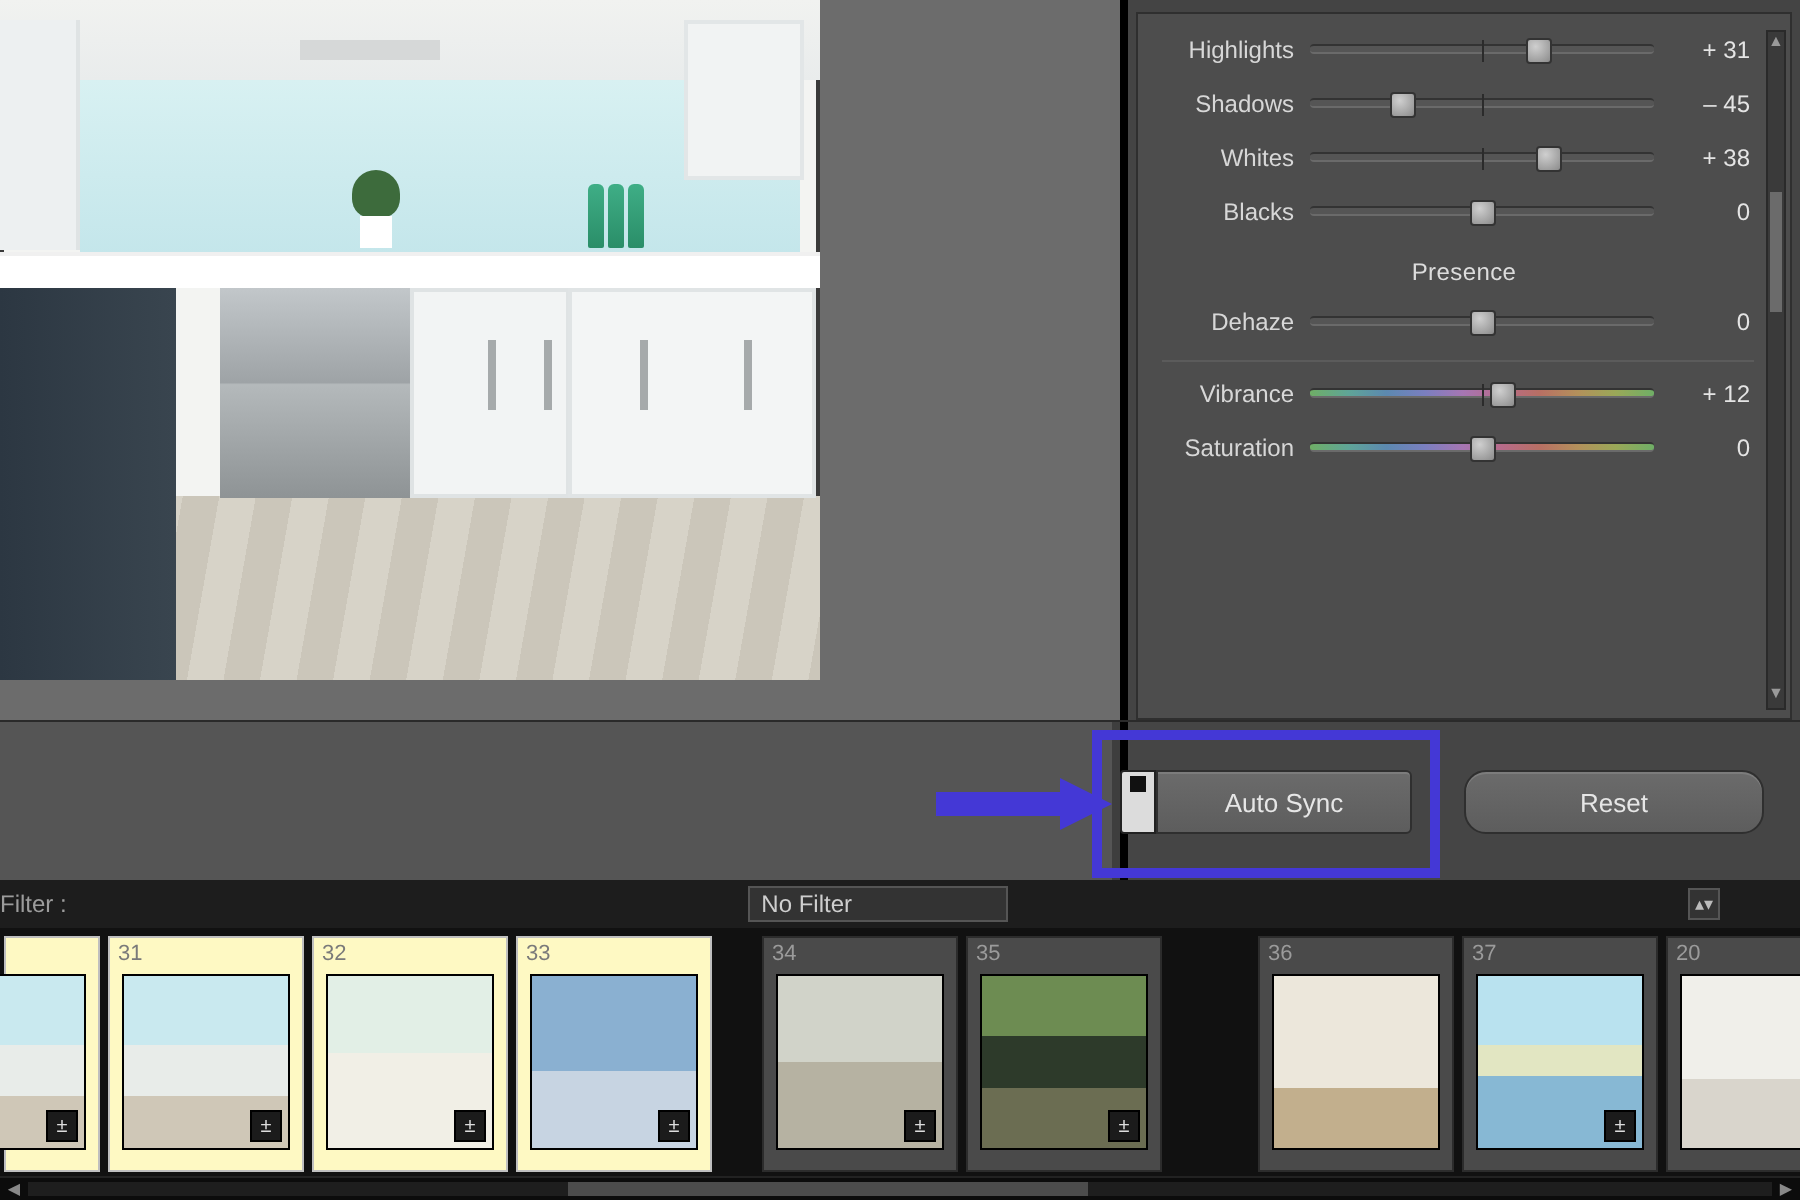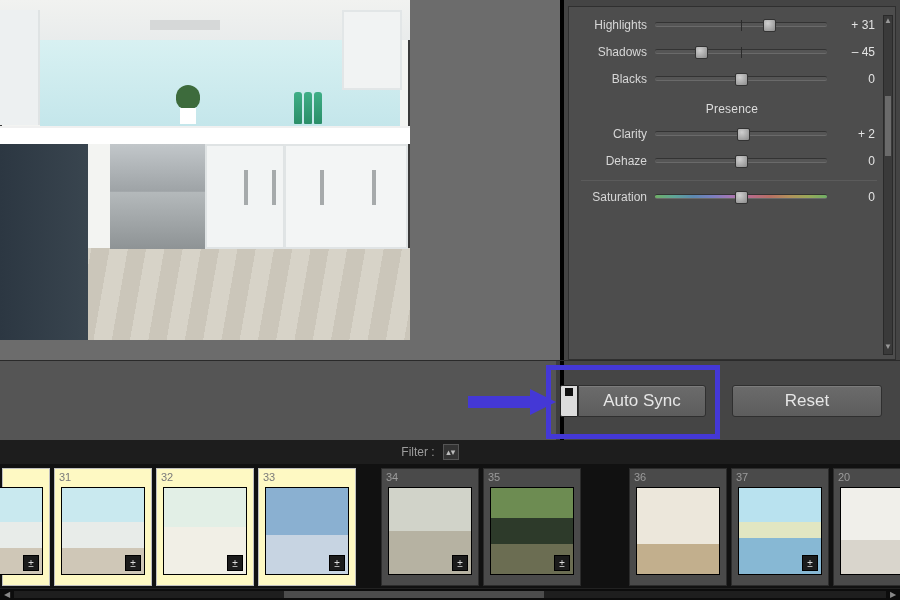--- a/index.html
+++ b/index.html
@@ -111,33 +111,33 @@
     grid-column: 1 / span 2; grid-row: 2;
     background:#3e3e3e; position:relative;
     border-top:1px solid #2a2a2a;
   }
   .left-bar { position:absolute; left:0; top:0; width:556px; height:100%; background:#555; }
   .right-bar{ position:absolute; right:0; top:0; width:340px; height:100%; background:#454545; border-left:4px solid #000;}
   .btn {
     position:absolute; height:32px;
     background:linear-gradient(#6b6b6b,#5d5d5d);
     border:1px solid #2f2f2f; border-radius:3px;
-    color:#e6e6e6; font-size:17px;
+    color:#e6e6e6; font-size:13px;
     display:flex; align-items:center; justify-content:center;
     box-shadow: inset 0 1px 0 #7c7c7c;
   }
   .sync-switch {
     position:absolute; height:32px; width:18px;
     background:#dcdcdc; border:1px solid #222; border-radius:2px 0 0 2px;
     display:flex; align-items:flex-start; justify-content:center; padding-top:2px;
   }
   .sync-switch .sq{ width:8px; height:8px; background:#111; }
   .auto-sync-btn { left:578px; top:24px; width:128px; border-radius:0 3px 3px 0;}
   .sync-switch   { left:560px; top:24px; }
-  .reset-btn     { left:732px; top:24px; width:150px; }
+  .reset-btn     { left:732px; top:24px; width:150px;border-radius:11px; }
 
   .arrow-annot {
     position:absolute; left:468px; top:28px; width:88px; height:24px;
   }
   .arrow-annot .shaft{position:absolute; left:0; top:7px; width:62px; height:12px; background:#4438d6;}
   .arrow-annot .head{
     position:absolute; right:0; top:0; width:0;height:0;
     border-top:13px solid transparent; border-bottom:13px solid transparent;
     border-left:26px solid #4438d6;
   }
@@ -146,21 +146,21 @@
     border:5px solid #4438d6;
   }
 
   
   .strip-area{
     grid-column:1 / span 2; grid-row:3;
     background:#111; position:relative;
   }
   .filter-bar{
     position:absolute; left:0; right:0; top:0; height:24px;
-    background:#1d1d1d; display:flex; align-items:center; justify-content:center;
+    background:#1d1d1d; display:flex; align-items:center; justify-content:space-between;
     padding-right:40px; gap:8px;
     color:#c7c7c7; font-size:12px;
   }
   .filter-label{ color:#9c9c9c; }
   .filter-select{
     min-width:130px; height:18px; background:#333; border:1px solid #555;
     color:#cecece; font-size:12px; padding:0 6px; display:flex; align-items:center;
   }
   .filter-caret{
     width:16px; height:16px; border:1px solid #555; background:#333;
@@ -255,46 +255,53 @@
           <div class="slider-val">+ 31</div>
         </div>
         <div class="slider-row">
           <div class="slider-label">Shadows</div>
           <div class="slider-track">
               <div class="slider-knob" style="left:27%"></div>
             </div>
           <div class="slider-val">– 45</div>
         </div>
         <div class="slider-row">
+          <div class="slider-label">Whites</div>
+          <div class="slider-track">
+              <div class="slider-knob" style="left:69%"></div>
+            </div>
+          <div class="slider-val">+ 38</div>
+        </div>
+        <div class="slider-row">
           <div class="slider-label">Blacks</div>
           <div class="slider-track">
               <div class="slider-knob" style="left:50%"></div>
             </div>
           <div class="slider-val">0</div>
         </div>
 
         <div class="group-title">Presence</div>
 
         <div class="slider-row">
-          <div class="slider-label">Clarity</div>
-          <div class="slider-track">
-              <div class="slider-knob" style="left:51%"></div>
-            </div>
-          <div class="slider-val">+ 2</div>
-        </div>
-        <div class="slider-row">
           <div class="slider-label">Dehaze</div>
           <div class="slider-track">
               <div class="slider-knob" style="left:50%"></div>
             </div>
           <div class="slider-val">0</div>
         </div>
 
         <div class="sep"></div>
 
+        <div class="slider-row">
+          <div class="slider-label">Vibrance</div>
+          <div class="slider-track hue">
+              <div class="slider-knob" style="left:56%"></div>
+            </div>
+          <div class="slider-val">+ 12</div>
+        </div>
         <div class="slider-row">
           <div class="slider-label">Saturation</div>
           <div class="slider-track hue">
               <div class="slider-knob" style="left:50%"></div>
             </div>
           <div class="slider-val">0</div>
         </div>
 
         <div class="scrollbar">
           <div class="sb-arrow top">▲</div>
@@ -318,20 +325,21 @@
     <div class="highlight-box"></div>
     <div class="arrow-annot">
       <div class="shaft"></div>
         <div class="head"></div>
     </div>
   </div>
 
   <div class="strip-area">
     <div class="filter-bar">
       <span class="filter-label">Filter :</span>
+      <div class="filter-select">No Filter</div>
       <div class="filter-caret">▴▾</div>
     </div>
 
     <div class="filmstrip" id="filmstrip">
         <div class="thumb sel" style="flex-basis: 48px;">
           <div class="num"></div>
           <div class="img" style="left: -50px;">
             <div class="sc sc-interior"></div>
           </div>
           <div class="badge">±</div>

